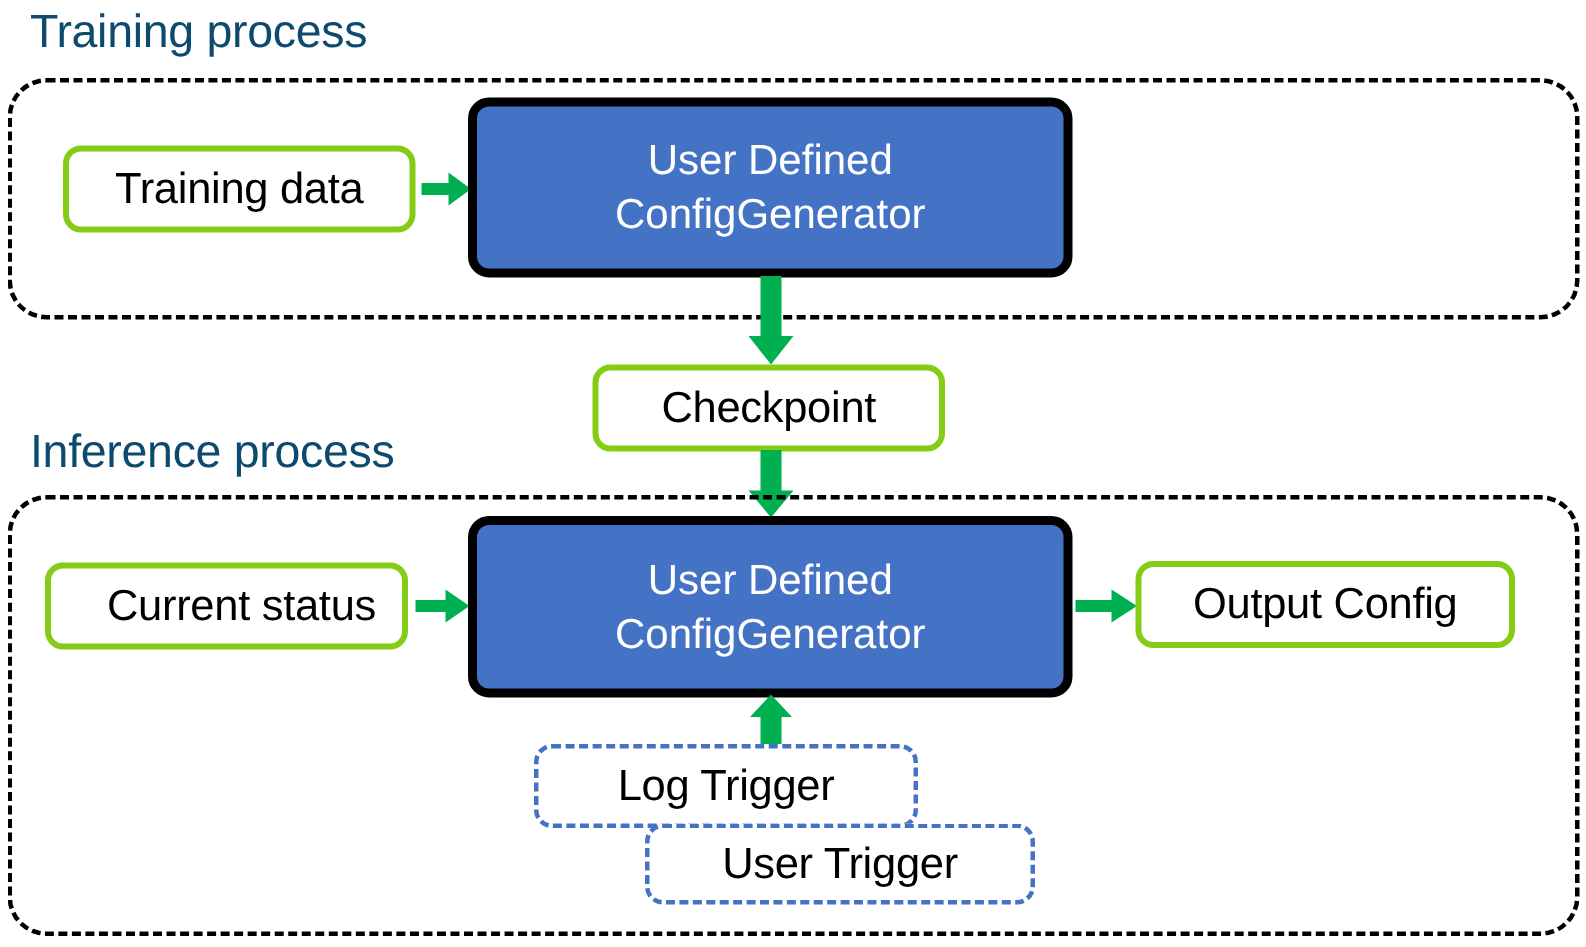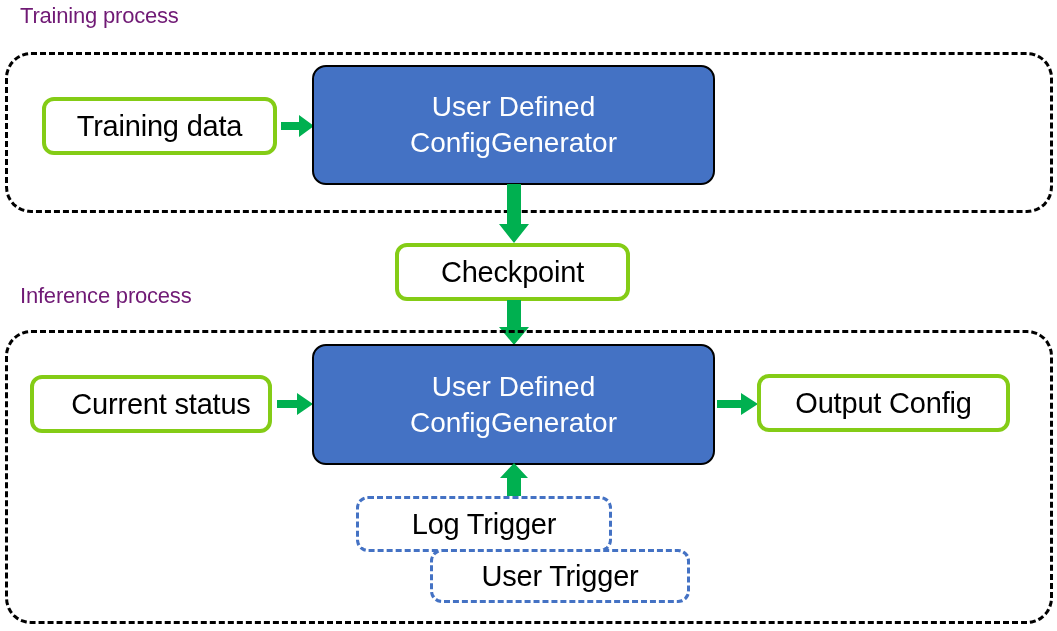--- a/index.html
+++ b/index.html
@@ -12,23 +12,23 @@
   }
   #canvas {
     position: relative;
     width: 1057px;
     height: 631px;
     background: #ffffff;
     overflow: hidden;
   }
   .section-title {
     position: absolute;
-    font-size: 22px;
+    font-size: 31px;
     line-height: 1;
-    color: #701a75;
+    color: #0c4a6e;
     white-space: nowrap;
     letter-spacing: -0.2px;
   }
   .group-box {
     position: absolute;
     border: 3px dashed #000000;
     border-radius: 26px;
     box-sizing: border-box;
     background: transparent;
   }
@@ -44,21 +44,21 @@
   .node-plain {
     background: #ffffff;
     border: 4px solid #84cc16;
     border-radius: 12px;
     color: #000000;
     font-size: 29px;
     letter-spacing: -0.2px;
   }
   .node-primary {
     background: #4472C4;
-    border: 2px solid #000000;
+    border: 6px solid #000000;
     border-radius: 14px;
     color: #ffffff;
     font-size: 28px;
     line-height: 1.28;
     white-space: normal;
     flex-direction: column;
   }
   .node-primary .line {
     display: block;
   }

